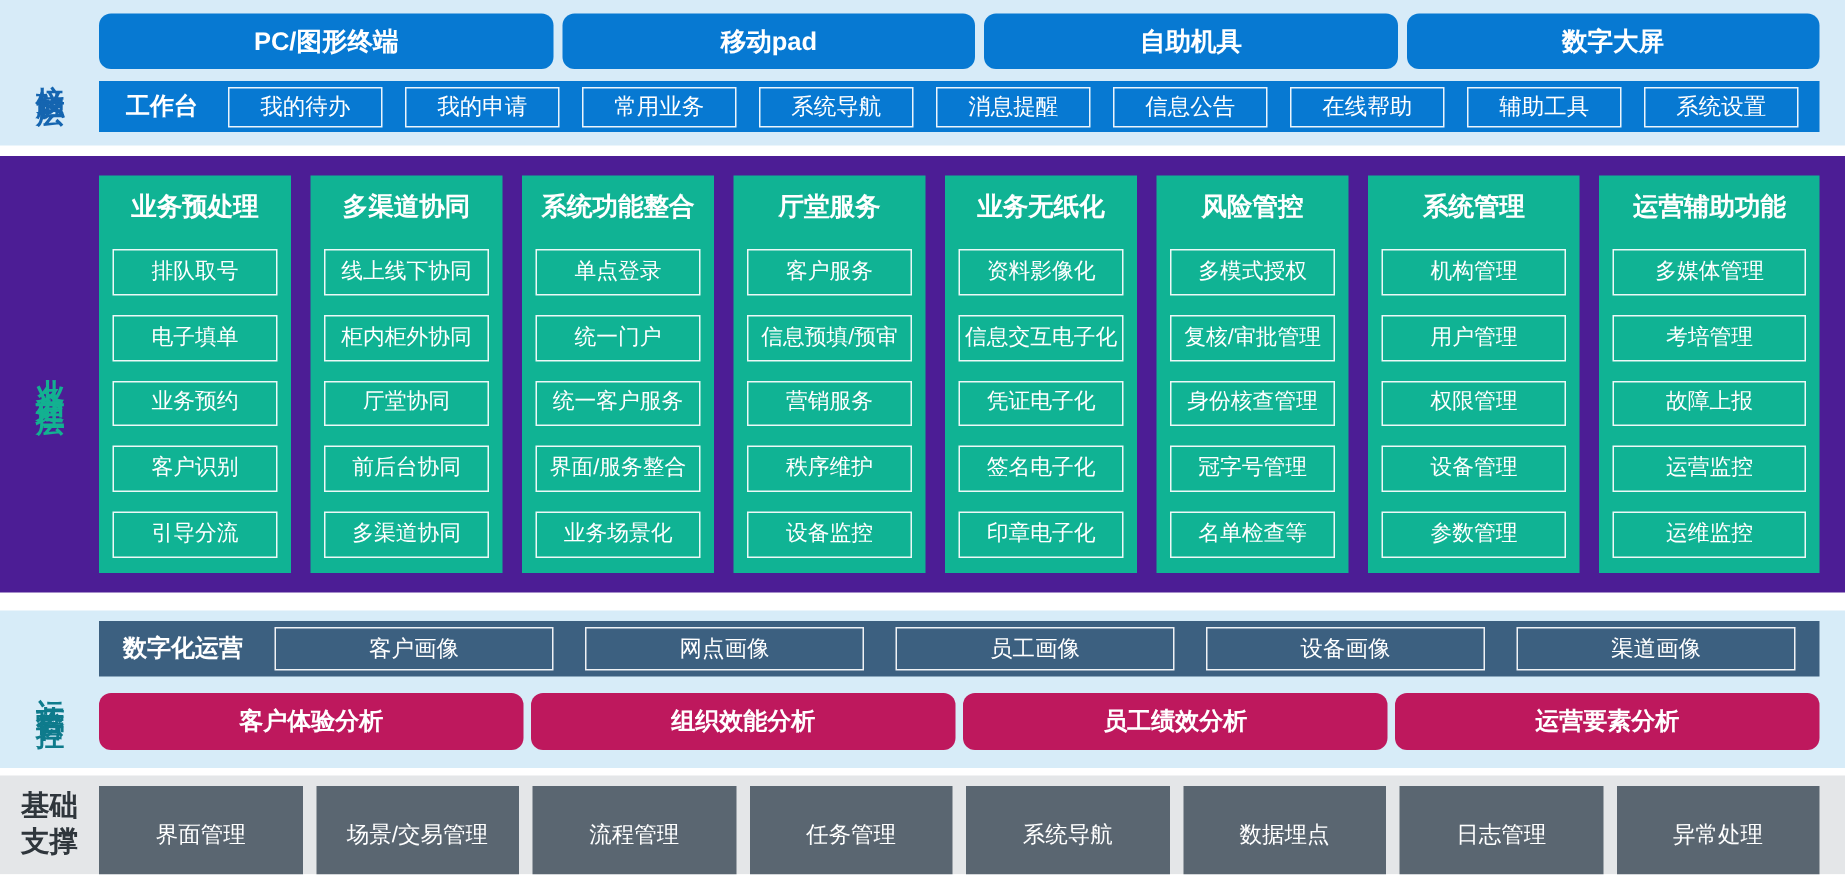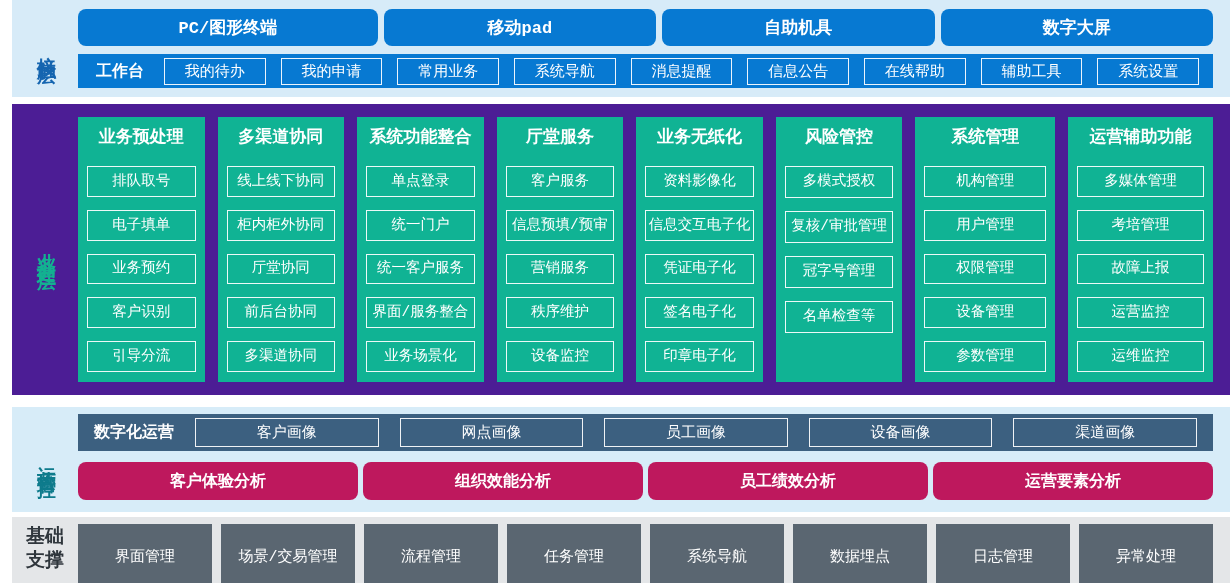--- a/index.html
+++ b/index.html
@@ -1,18 +1,18 @@
 <!DOCTYPE html>
 <html><head>
 <meta charset="utf-8">
 <style>
   html,body{margin:0;padding:0;background:#ffffff;font-family:"Liberation Sans","DejaVu Sans",sans-serif;}
   .stage{position:relative;width:1230px;height:583px;background:#ffffff;overflow:hidden;}
 
-  .band{position:absolute;left:12px;right:0;display:flex;font-family:Liberation Mono, monospace;}
+  .band{position:absolute;left:0;right:0;display:flex;}
   .band-contact{top:0;height:97px;background:#d7ebf8;}
   .band-business{top:104px;height:291px;background:#4c1d95;}
   .band-ops{top:407px;height:105px;background:#d7ecf8;}
   .band-base{top:517px;height:66px;background:#e4e6e8;}
 
   .v-label{width:66px;flex:0 0 66px;display:flex;align-items:center;justify-content:center;font-weight:bold;font-size:19px;}
   .v-label .vtext{writing-mode:vertical-rl;text-orientation:upright;letter-spacing:5px;line-height:1;}
   .label-contact{color:#1565b0;}
   .label-business{color:#13b191;}
   .label-ops{color:#0e7b8c;}
@@ -127,20 +127,21 @@
         <div class="biz-item">信息交互电子化</div>
         <div class="biz-item">凭证电子化</div>
         <div class="biz-item">签名电子化</div>
         <div class="biz-item">印章电子化</div>
       </div>
 
       <div class="biz-col">
         <div class="biz-title">风险管控</div>
         <div class="biz-item">多模式授权</div>
         <div class="biz-item">复核/审批管理</div>
+        <div class="biz-item">身份核查管理</div>
         <div class="biz-item">冠字号管理</div>
         <div class="biz-item">名单检查等</div>
       </div>
 
       <div class="biz-col">
         <div class="biz-title">系统管理</div>
         <div class="biz-item">机构管理</div>
         <div class="biz-item">用户管理</div>
         <div class="biz-item">权限管理</div>
         <div class="biz-item">设备管理</div>

